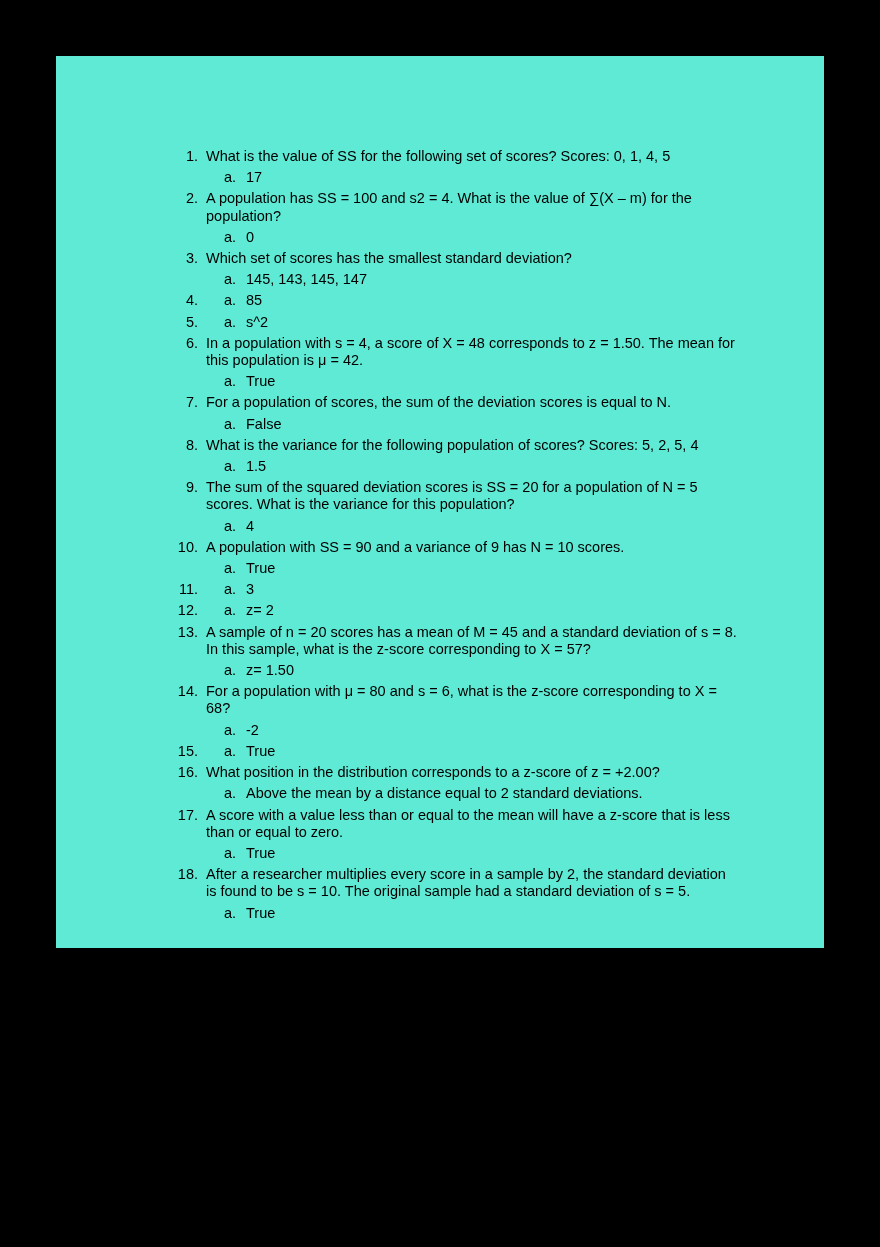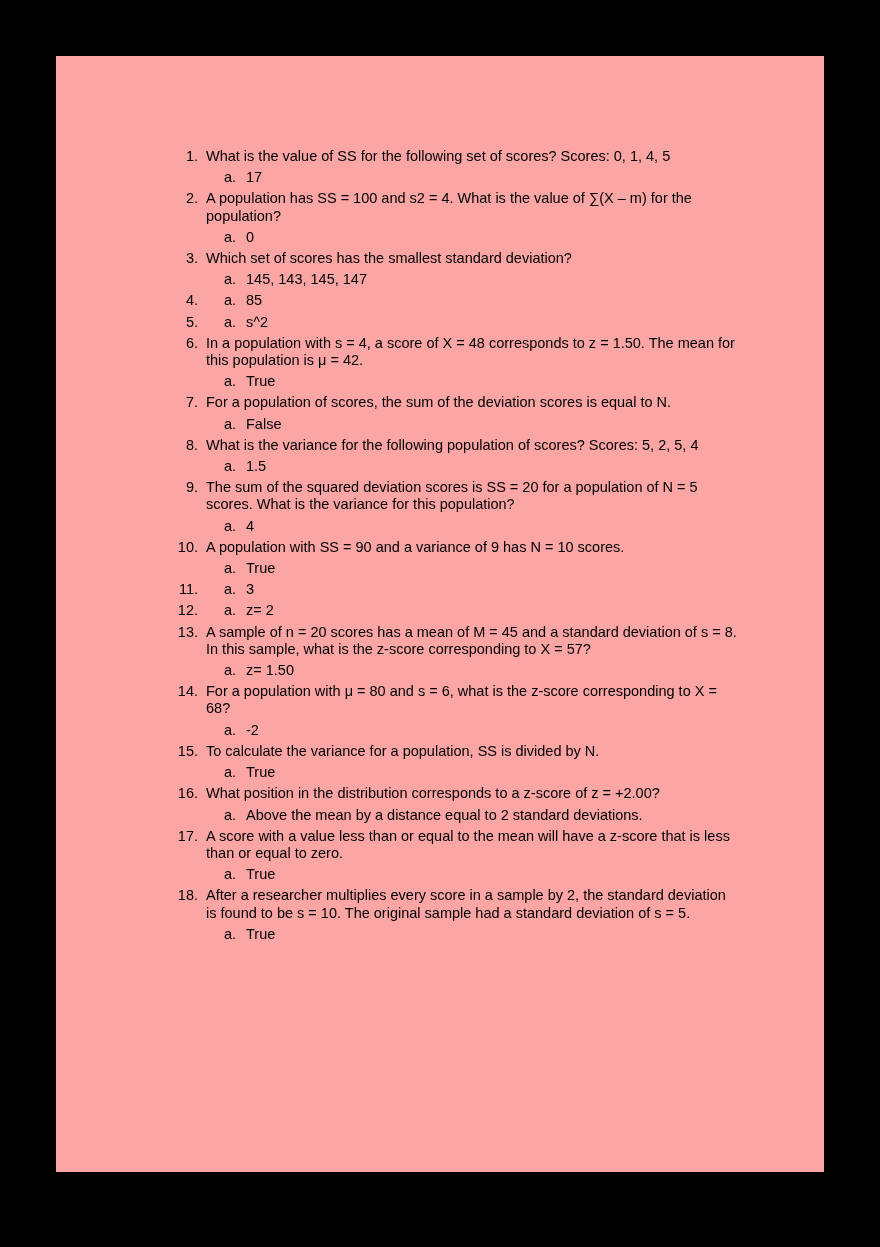--- a/index.html
+++ b/index.html
@@ -11,22 +11,22 @@
     width: 880px;
     height: 1247px;
     font-family: "Liberation Sans", sans-serif;
     position: relative;
   }
   .page {
     position: absolute;
     left: 56px;
     top: 56px;
     width: 768px;
-    height: 1116px;
-    background: #fca5a5;
+    height: 892px;
+    background: #5eead4;
     box-sizing: border-box;
   }
   .content {
     position: absolute;
     left: 112px;
     top: 92px;
     width: 570px;
   }
   ol.questions {
     list-style: none;
@@ -208,21 +208,20 @@
       <li>
         <p class="qtext">For a population with μ = 80 and s = 6, what is the z-score corresponding to X = 68?</p>
         <ol class="answers">
           <li>
             <p class="atext">-2</p>
           </li>
         </ol>
       </li>
 
       <li>
-        <p class="qtext">To calculate the variance for a population, SS is divided by N.</p>
         <ol class="answers">
           <li>
             <p class="atext">True</p>
           </li>
         </ol>
       </li>
 
       <li>
         <p class="qtext">What position in the distribution corresponds to a z-score of z = +2.00?</p>
         <ol class="answers">

